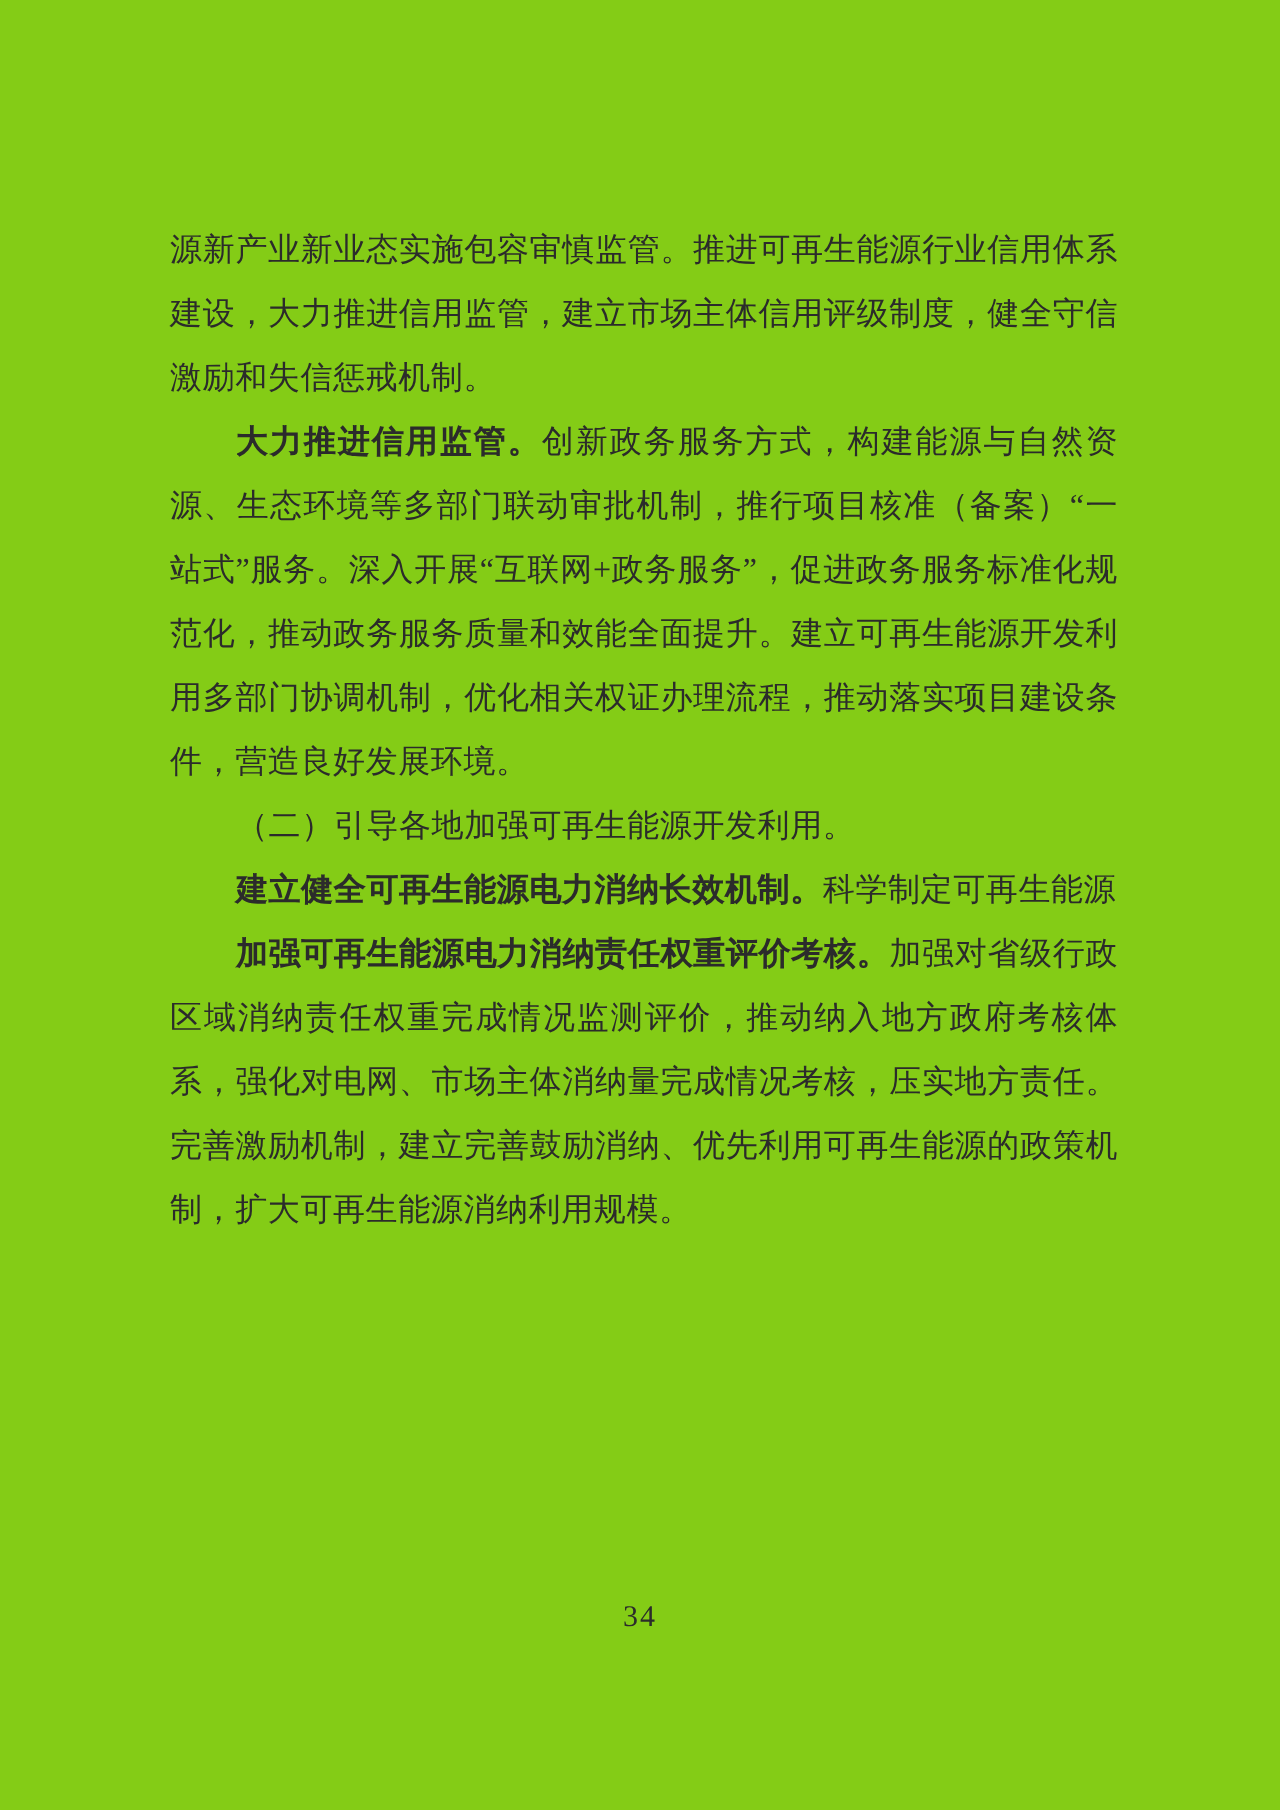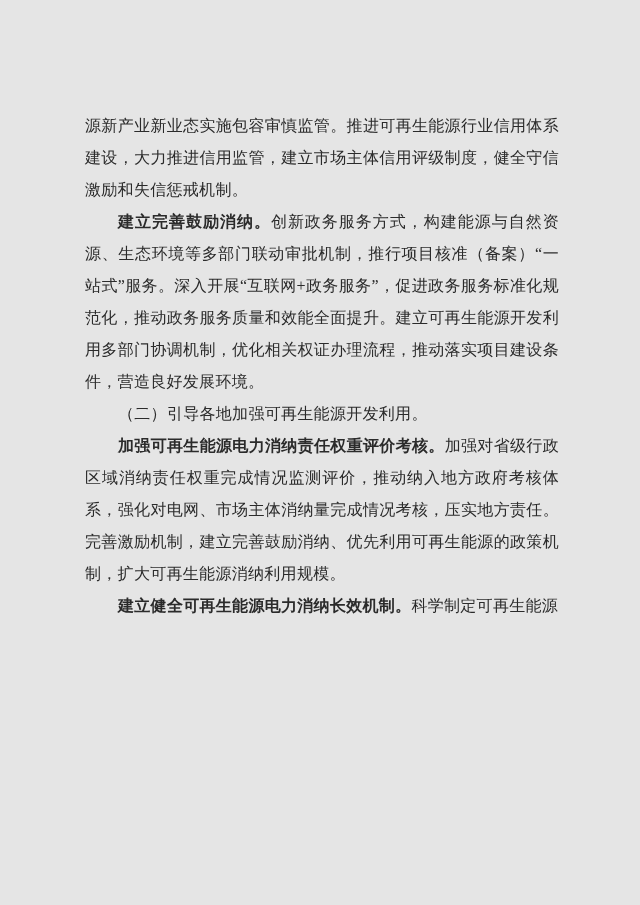--- a/index.html
+++ b/index.html
@@ -49,21 +49,22 @@
     text-align: center;
     font-size: 15px;
     line-height: 22px;
     color: #2b2b2b;
     letter-spacing: 1px;
   }
 </style>
 </head>
 <body>
 
-<div class="page" style="background: #e5e5e5; color: rgb(43, 43, 43); font-family: Liberation Serif, serif;">
+<div class="page" style="background: #84cc16; color: rgb(43, 43, 43); font-family: Liberation Serif, serif;">
   <div class="doc-body" id="doc-body">
       <p class="no-indent"><span>源新产业新业态实施包容审慎监管。推进可再生能源行业信用体系建设，大力推进信用监管，建立市场主体信用评级制度，健全守信激励和失信惩戒机制。</span></p>
-      <p><span class="seg-bold">建立完善鼓励消纳。</span><span>创新政务服务方式，构建能源与自然资源、生态环境等多部门联动审批机制，推行项目核准（备案）“一站式”服务。深入开展“互联网+政务服务”，促进政务服务标准化规范化，推动政务服务质量和效能全面提升。建立可再生能源开发利用多部门协调机制，优化相关权证办理流程，推动落实项目建设条件，营造良好发展环境。</span></p>
+      <p><span class="seg-bold">大力推进信用监管。</span><span>创新政务服务方式，构建能源与自然资源、生态环境等多部门联动审批机制，推行项目核准（备案）“一站式”服务。深入开展“互联网+政务服务”，促进政务服务标准化规范化，推动政务服务质量和效能全面提升。建立可再生能源开发利用多部门协调机制，优化相关权证办理流程，推动落实项目建设条件，营造良好发展环境。</span></p>
       <p><span>（二）引导各地加强可再生能源开发利用。</span></p>
+      <p><span class="seg-bold">建立健全可再生能源电力消纳长效机制。</span><span>科学制定可再生能源</span></p>
       <p><span class="seg-bold">加强可再生能源电力消纳责任权重评价考核。</span><span>加强对省级行政区域消纳责任权重完成情况监测评价，推动纳入地方政府考核体系，强化对电网、市场主体消纳量完成情况考核，压实地方责任。完善激励机制，建立完善鼓励消纳、优先利用可再生能源的政策机制，扩大可再生能源消纳利用规模。</span></p>
-      <p><span class="seg-bold">建立健全可再生能源电力消纳长效机制。</span><span>科学制定可再生能源</span></p>
     </div>
+  <div class="page-number">34</div>
 </div>
 
 </body></html>

